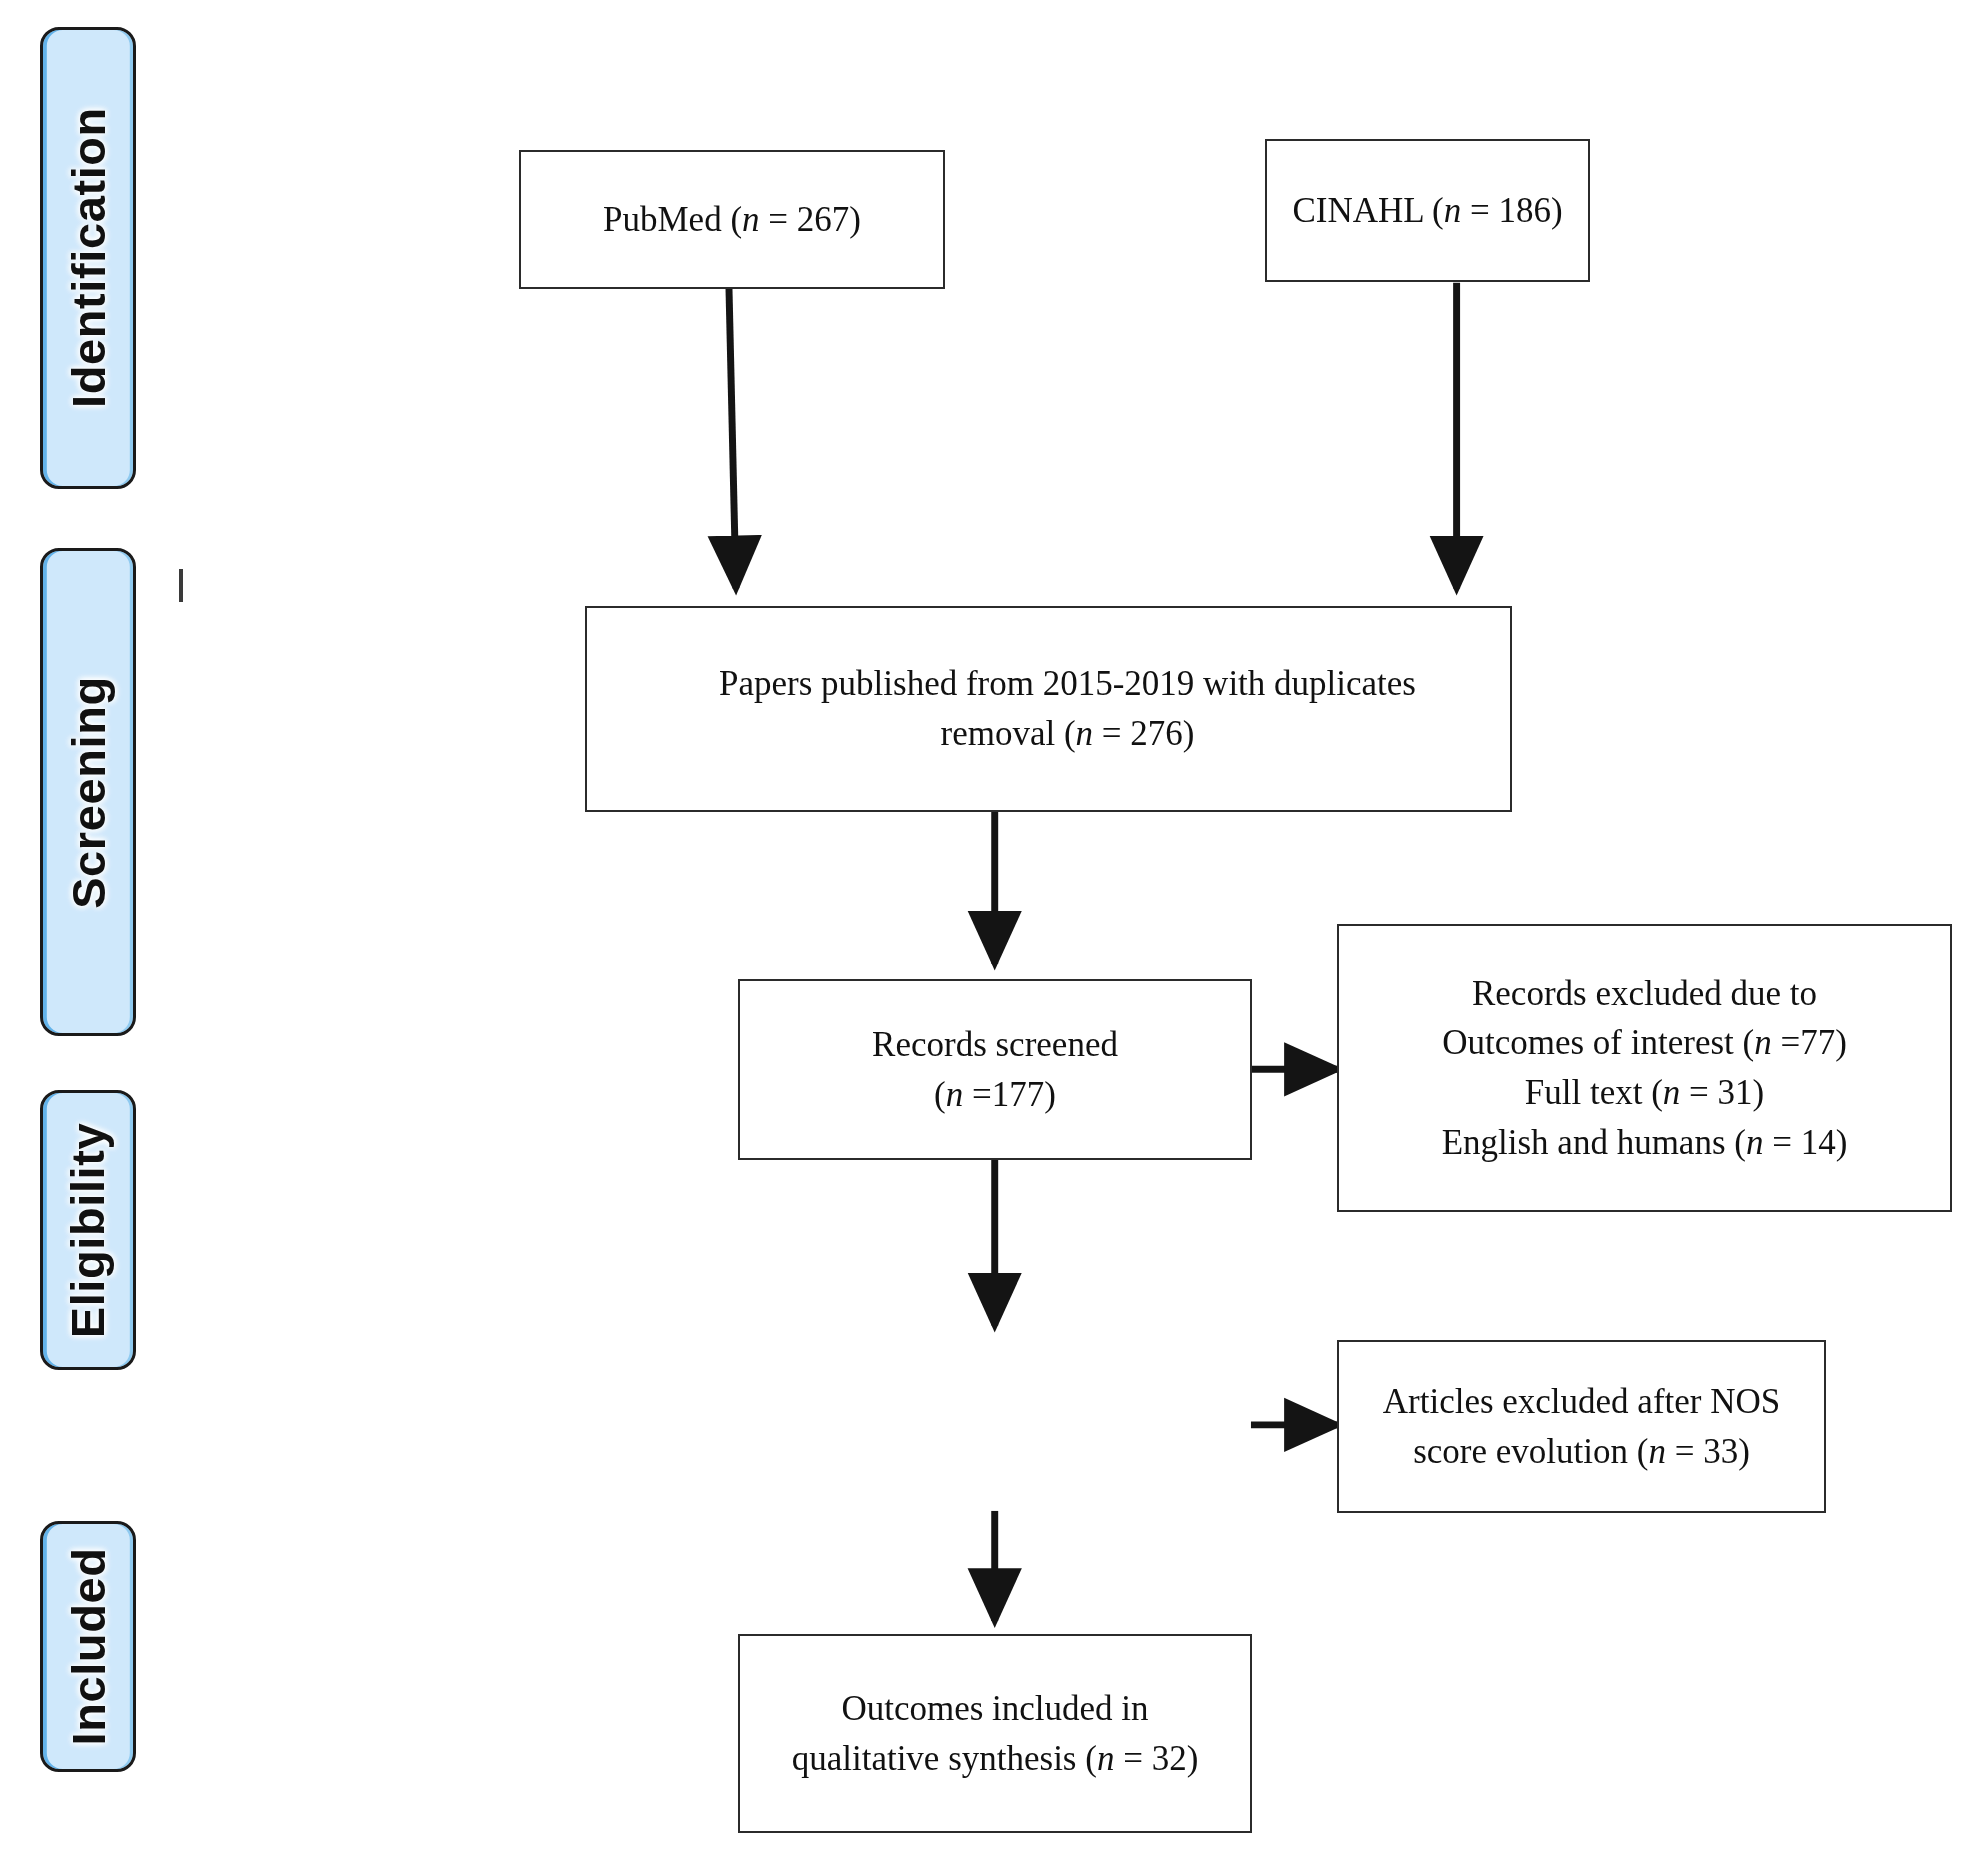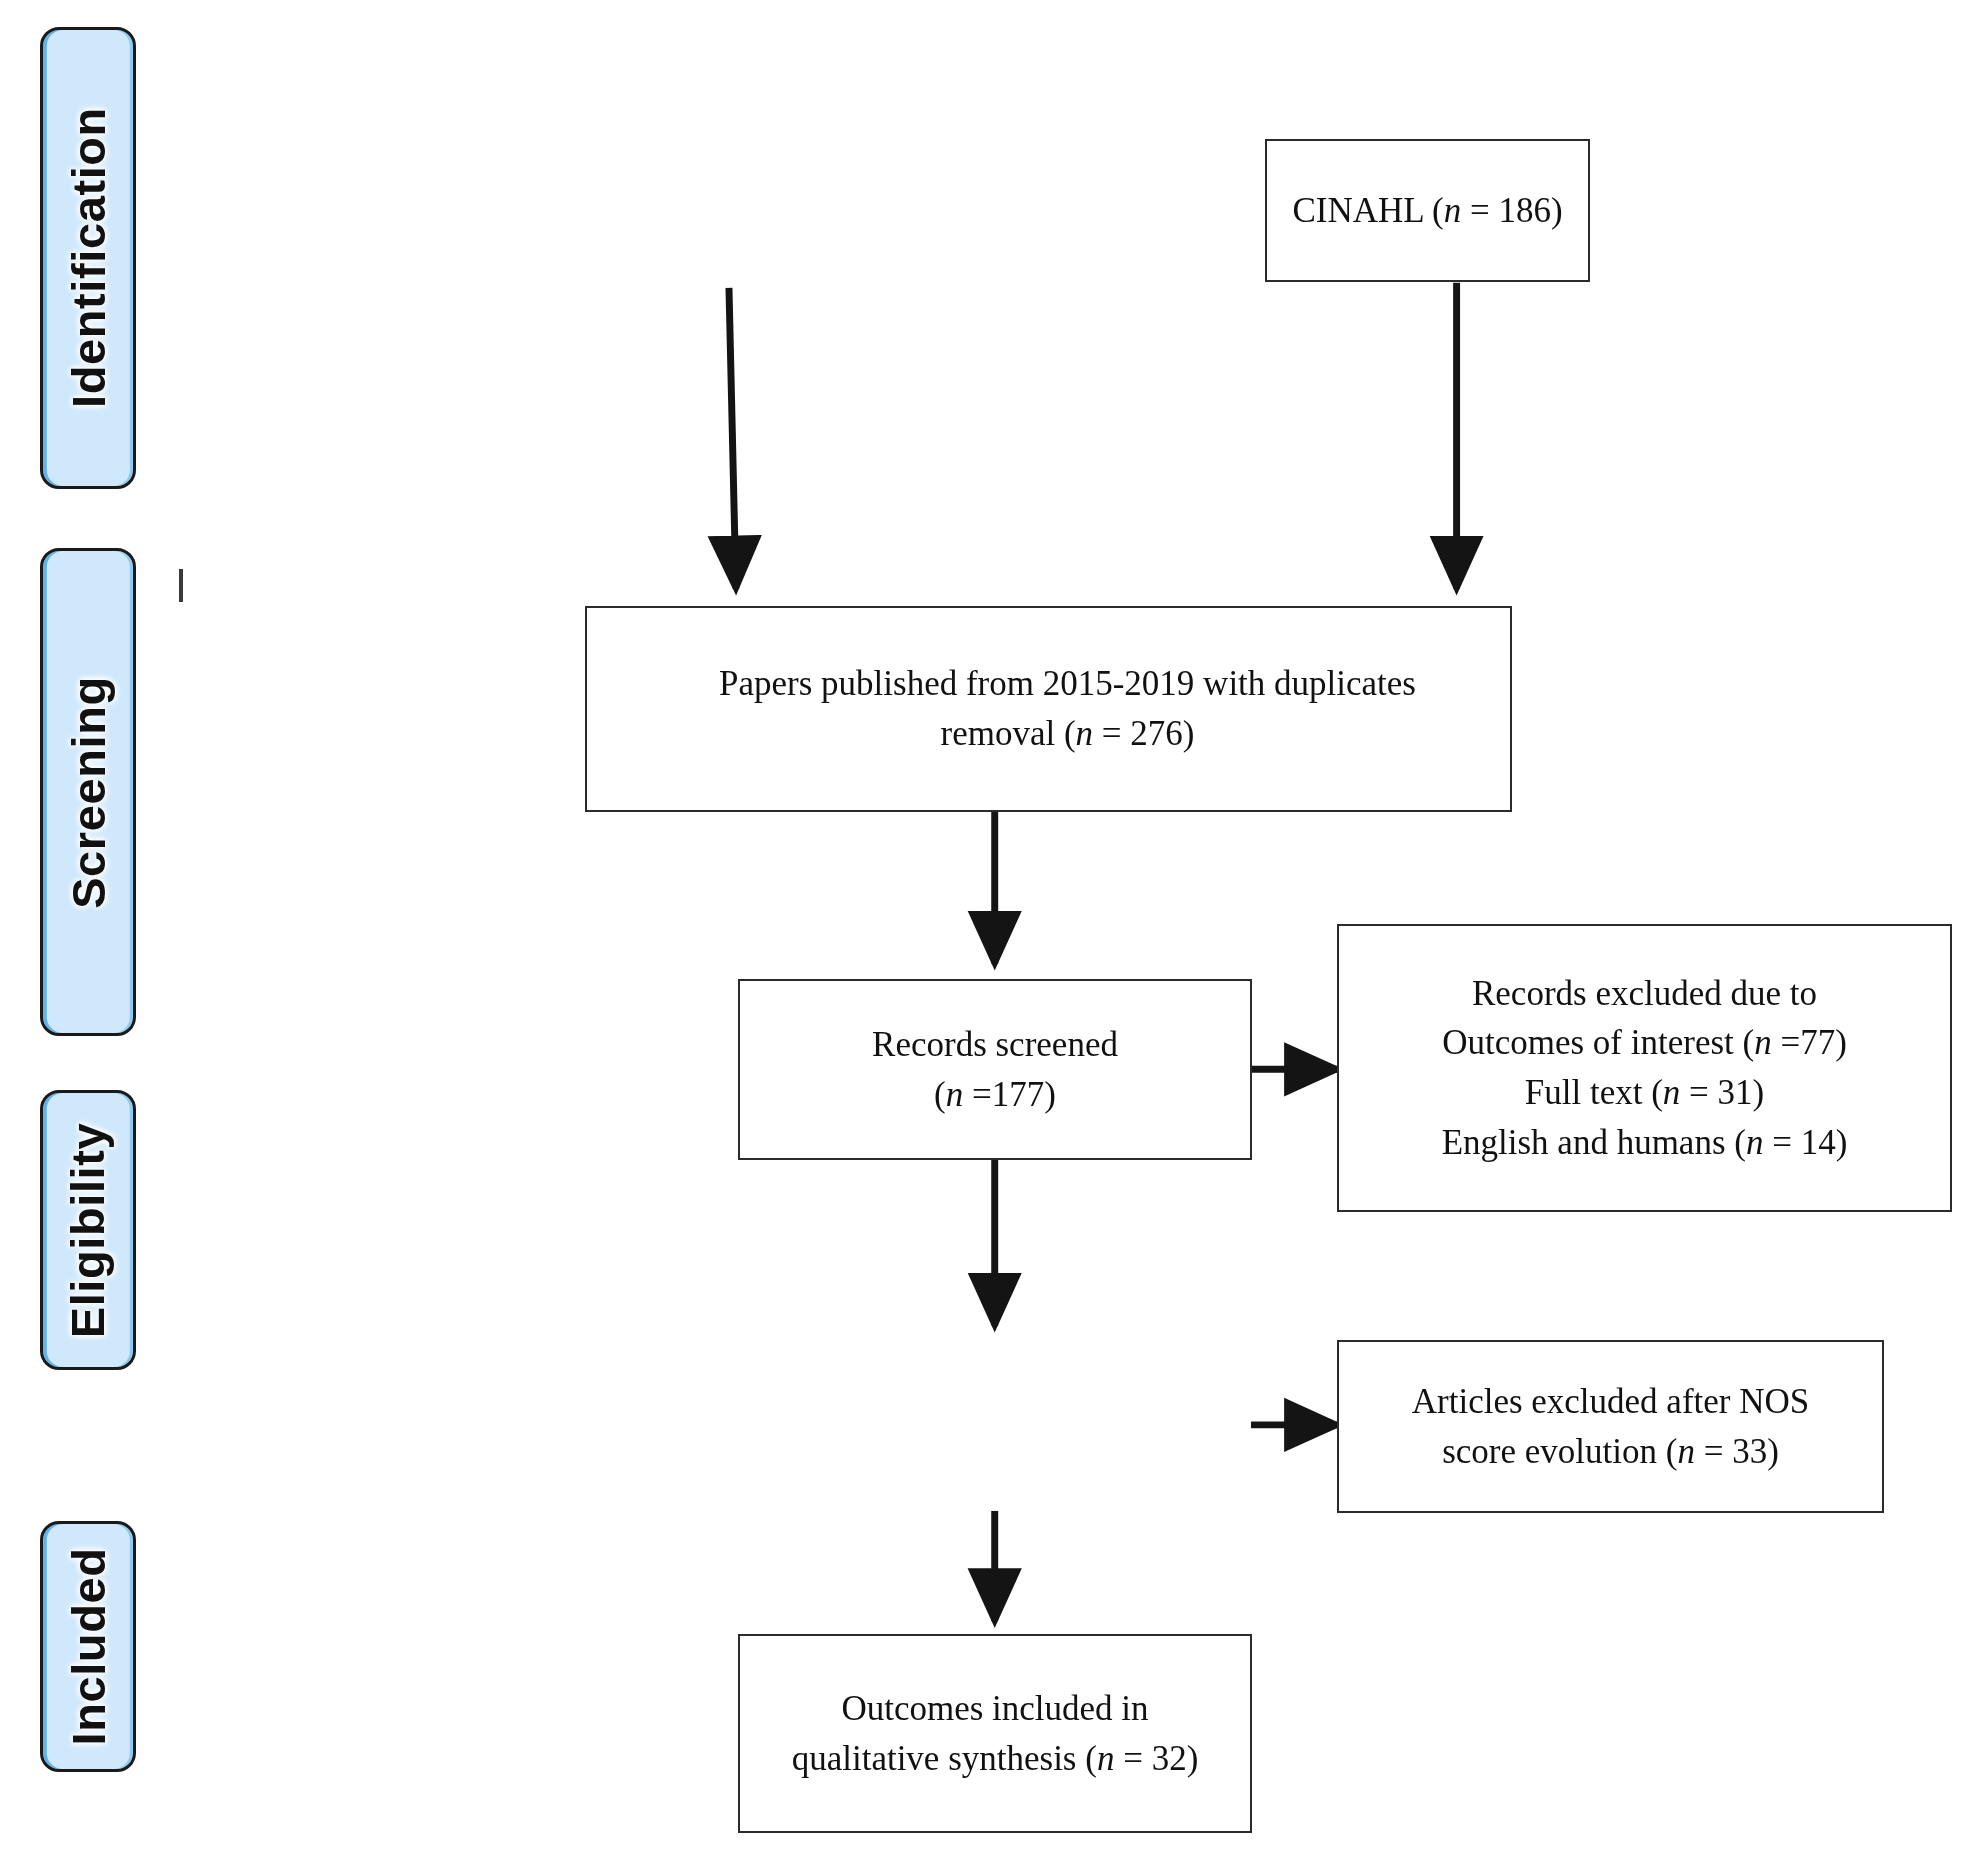--- a/index.html
+++ b/index.html
@@ -115,20 +115,25 @@
   <div class="stage-box" style="left:40px; top:1090px; width:96px; height:280px;">
     <span class="stage-label">Eligibility</span>
   </div>
 
   <div class="stage-box" style="left:40px; top:1521px; width:96px; height:251px;">
     <span class="stage-label">Included</span>
   </div>
 
   <div class="tick-mark" style="left:179px; top:569px; width:3.8px; height:33px;"></div>
 
+  <div class="flow-box" style="left:519px; top:150px; width:426px; height:139px;">
+    <div class="flow-text">
+      <span>PubMed (</span><em>n</em><span> = 267)</span>
+    </div>
+  </div>
 
   <div class="flow-box" style="left:1265px; top:139px; width:325px; height:143px;">
     <div class="flow-text">
       <span>CINAHL (</span><em>n</em><span> = 186)</span>
     </div>
   </div>
 
   <div class="flow-box" style="left:585px; top:606px; width:927px; height:206px;padding-left:38px;">
     <div class="flow-text">
       <span>Papers published from 2015-2019 with duplicates</span><em></em><span></span><br>
@@ -146,21 +151,21 @@
   <div class="flow-box" style="left:1337px; top:924px; width:615px; height:288px;">
     <div class="flow-text">
       <span>Records excluded due to</span><em></em><span></span><br>
       <span>Outcomes of interest (</span><em>n</em><span> =77)</span><br>
       <span>Full text (</span><em>n</em><span> = 31)</span><br>
       <span>English and humans (</span><em>n</em><span> = 14)</span>
     </div>
   </div>
 
 
-  <div class="flow-box" style="left:1337px; top:1340px; width:547px; height:173px;">
+  <div class="flow-box" style="left:1337px; top:1340px; width:489px; height:173px;">
     <div class="flow-text">
       <span>Articles excluded after NOS</span><em></em><span></span><br>
       <span>score evolution (</span><em>n</em><span> = 33)</span>
     </div>
   </div>
 
   <div class="flow-box" style="left:738px; top:1634px; width:514px; height:199px;">
     <div class="flow-text">
       <span>Outcomes included in</span><em></em><span></span><br>
       <span>qualitative synthesis (</span><em>n</em><span> = 32)</span>

